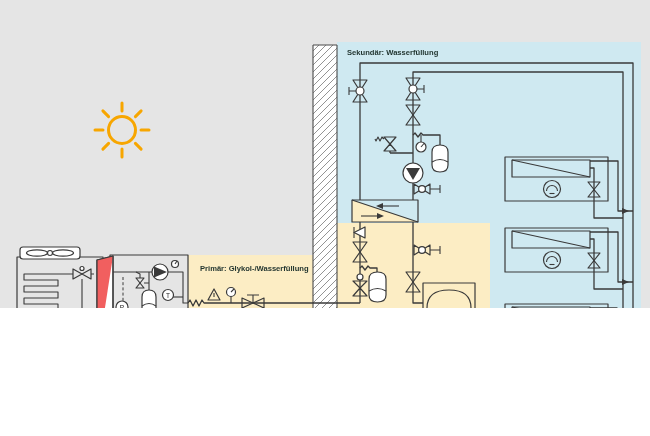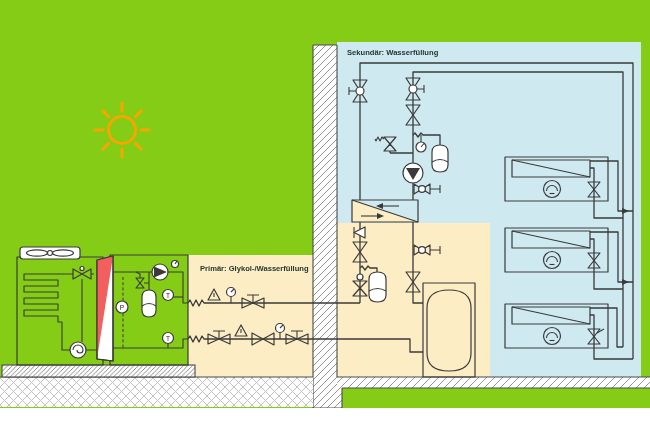--- a/index.html
+++ b/index.html
@@ -1,16 +1,16 @@
 <!DOCTYPE html>
 <html><head>
 <meta charset="utf-8">
 <style>
   html,body{margin:0;padding:0;background:#fff;}
-  .stage{position:relative;width:650px;height:408px;background:#84cc16;overflow:hidden;}
+  .stage{position:relative;width:650px;height:308px;background:#e5e5e5;overflow:hidden;}
   .ln{fill:none;stroke:#3a3a3a;stroke-width:1.3;stroke-linejoin:round;}
   .th{fill:none;stroke:#3a3a3a;stroke-width:1.1;stroke-linejoin:round;}
   .fw{fill:#ffffff;stroke:#3a3a3a;stroke-width:1.2;stroke-linejoin:round;}
   .tri{fill:none;stroke:#3a3a3a;stroke-width:1.2;stroke-linejoin:round;}
   .dk{fill:#3a3a3a;stroke:none;}
   .dash{fill:none;stroke:#3a3a3a;stroke-width:1;stroke-dasharray:3 2.2;}
   .lbl{font:bold 7.6px "Liberation Sans",sans-serif;fill:#1f322d;}
   .sens{font:6.5px "Liberation Sans",sans-serif;fill:#222;text-anchor:middle;}
   .edge{fill:none;stroke:#4a4a4a;stroke-width:1.1;}
 </style>

